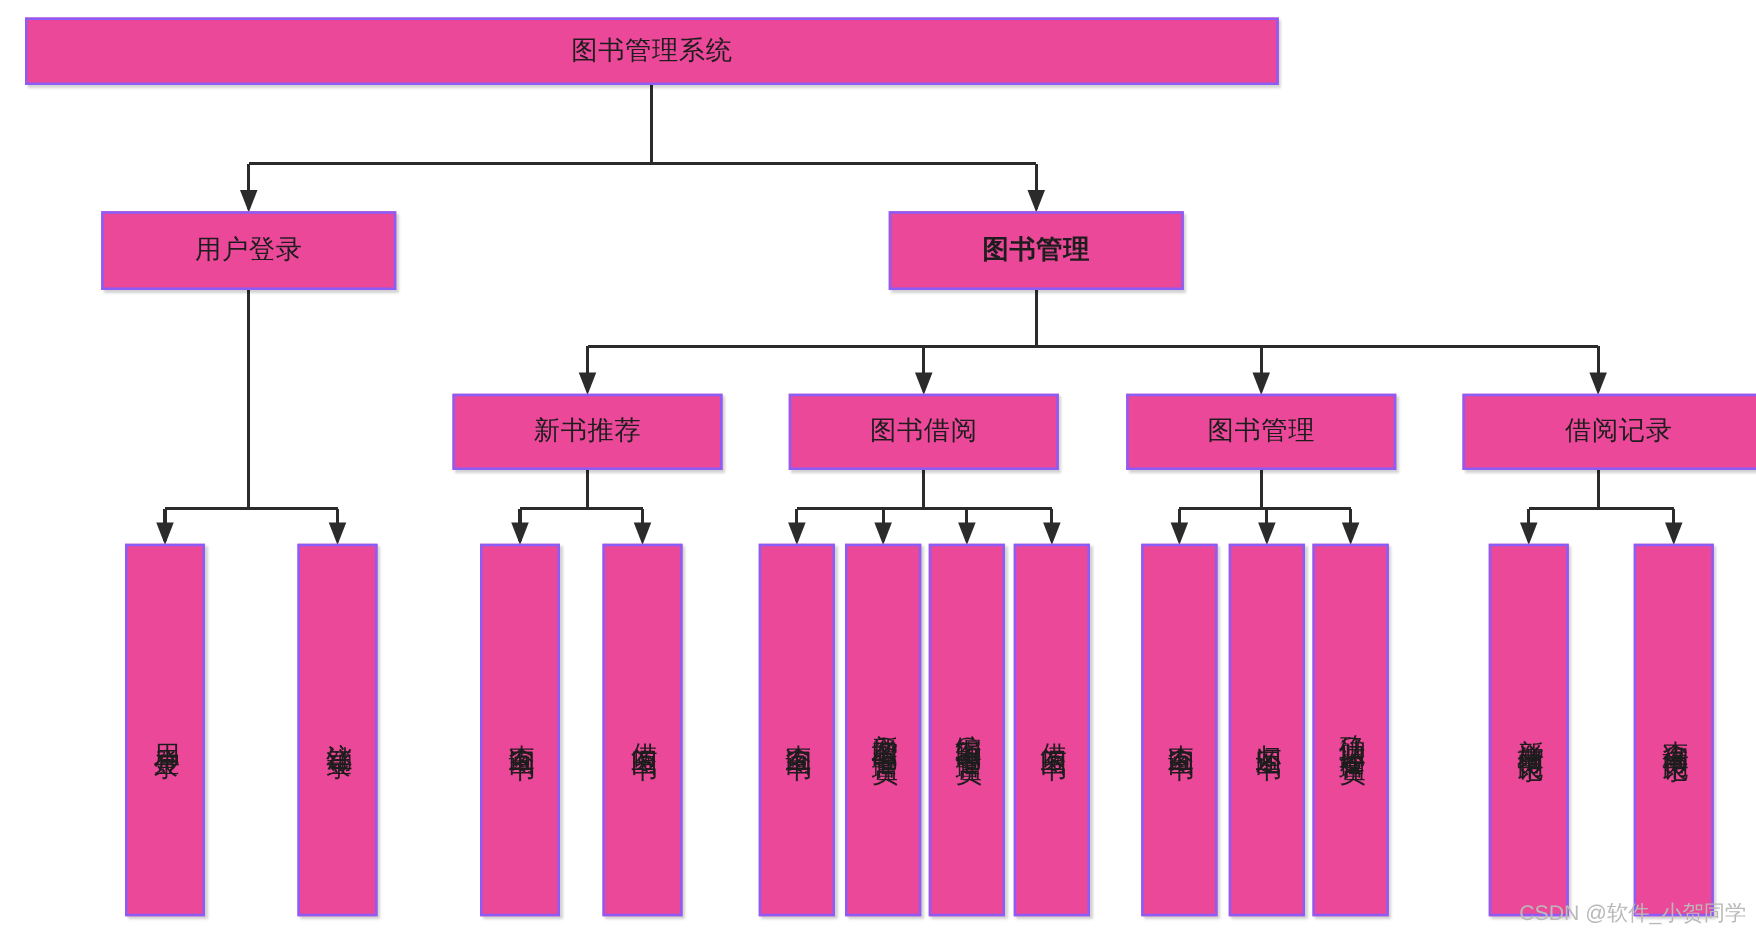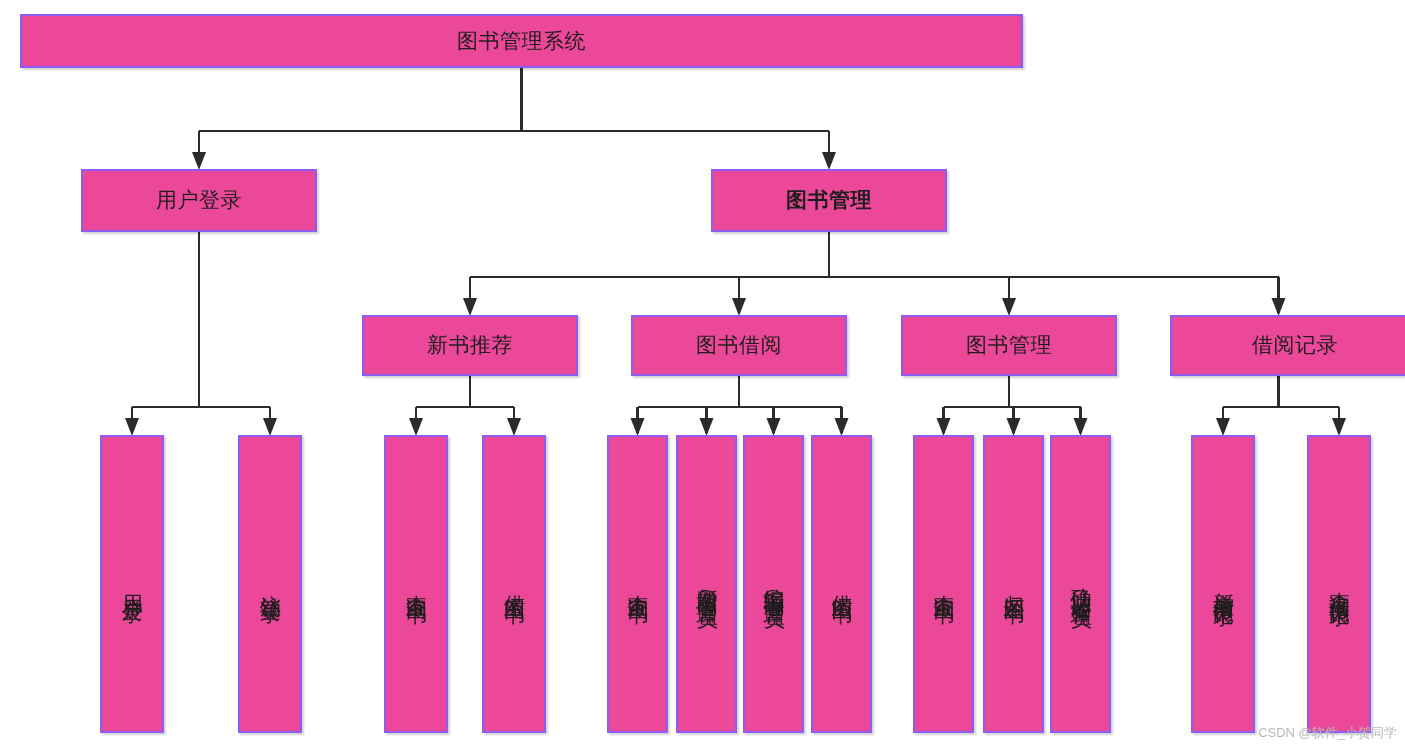--- a/index.html
+++ b/index.html
@@ -53,21 +53,21 @@
     writing-mode: vertical-rl;
     text-orientation: upright;
     font-size: 21px;
     letter-spacing: 3px;
     white-space: nowrap;
   }
   #watermark {
     position: absolute;
     right: 8px;
     bottom: 5px;
-    font-size: 13px;
+    font-size: 17px;
     color: #b9b9b9;
     white-space: nowrap;
     pointer-events: none;
   }
 </style>
 </head>
 <body>
 
 <div id="canvas">
   <svg id="edges" viewBox="0 0 1405 747" xmlns="http://www.w3.org/2000/svg">

